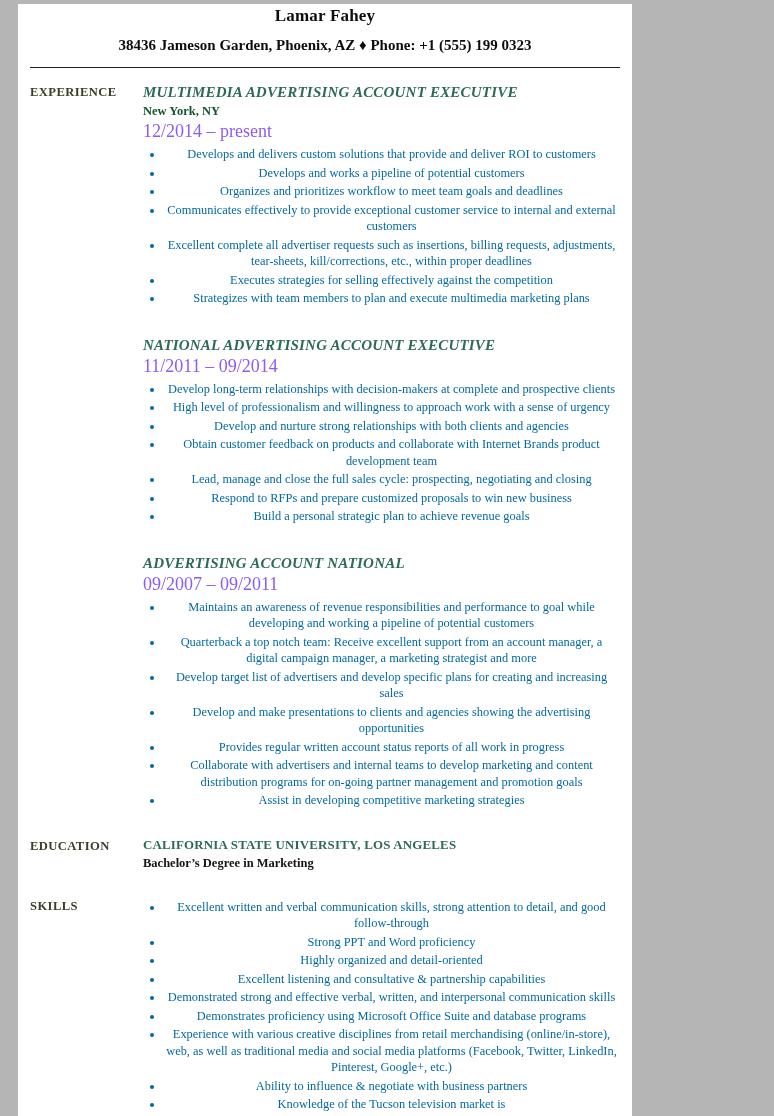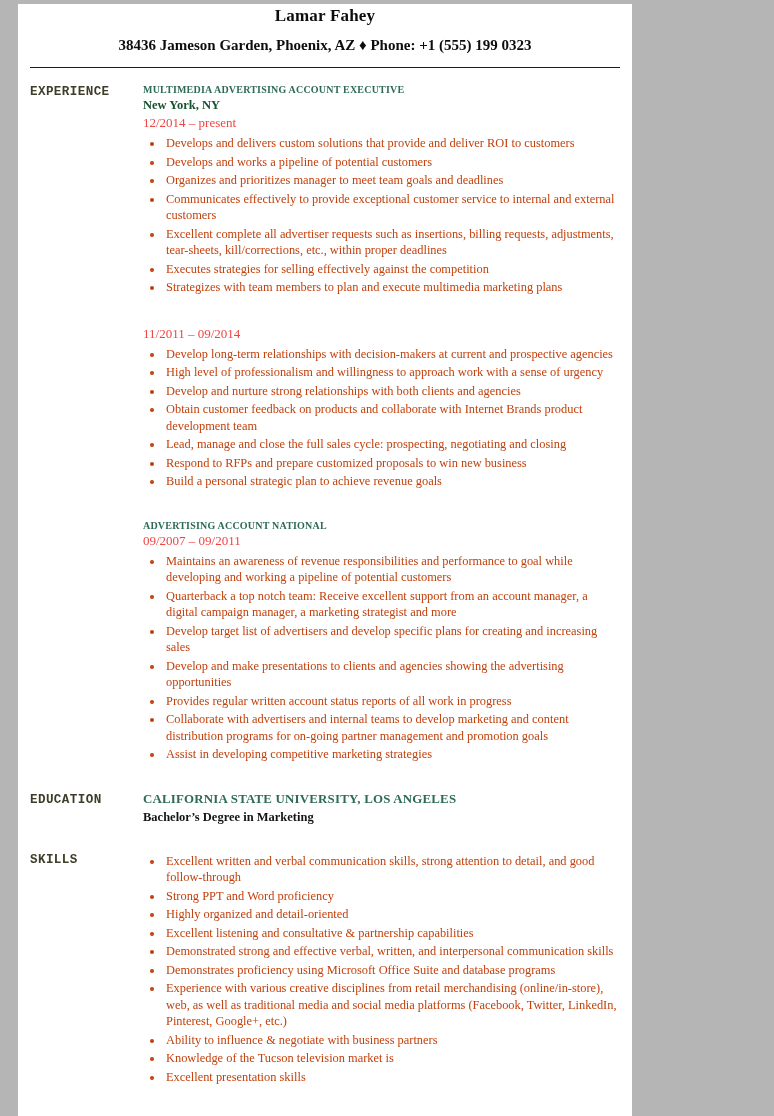--- a/index.html
+++ b/index.html
@@ -51,47 +51,48 @@
     grid-template-columns:113px 1fr;
     align-items:start;
   }
   .row + .row{margin-top:27px;}
   .section-label{
     font-size:12.6px;
     font-weight:bold;
     letter-spacing:.4px;
     color:var(--label);
     padding-top:1px;
-    font-family:Liberation Mono, monospace;
   }
   .job + .job{margin-top:30px;}
   .job-title{
     margin:0;
-    font-size:10px;
+    font-size:15px;
     font-weight:bold;
     letter-spacing:.2px;
     color:var(--accent);
+    font-style:italic;
   }
   .job-location{
     margin-top:3px;
     font-size:12.5px;
     font-weight:bold;
     color:#14532d;
   }
   .job-dates{
     margin-top:2px;
-    font-size:13px;
-    color:#ef4444;
+    font-size:18px;
+    color:#8b5cf6;
   }
   ul.bullets{
     margin:4px 0 0 0;
     padding-left:21px;
     font-size:12.4px;
     line-height:1.33;
-    color:#c2410c;
+    color:#0369a1;
+    text-align:center;
   }
   ul.bullets li{
     margin-bottom:2px;
     padding-left:2px;
   }
   ul.bullets.tight{margin-top:1px;}
   .school-name{
     margin:0;
     font-size:12.9px;
     font-weight:bold;
@@ -123,32 +124,33 @@
       <div class="section-label">EXPERIENCE</div>
       <div class="section-body">
 
         <article class="job">
           <h3 class="job-title">MULTIMEDIA ADVERTISING ACCOUNT EXECUTIVE</h3>
           <div class="job-location">New York, NY</div>
           <div class="job-dates">12/2014 – present</div>
           <ul class="bullets">
               <li>Develops and delivers custom solutions that provide and deliver ROI to customers</li>
               <li>Develops and works a pipeline of potential customers</li>
-              <li>Organizes and prioritizes manager to meet team goals and deadlines</li>
+              <li>Organizes and prioritizes workflow to meet team goals and deadlines</li>
               <li>Communicates effectively to provide exceptional customer service to internal and external customers</li>
               <li>Excellent complete all advertiser requests such as insertions, billing requests, adjustments, tear-sheets, kill/corrections, etc., within proper deadlines</li>
               <li>Executes strategies for selling effectively against the competition</li>
               <li>Strategizes with team members to plan and execute multimedia marketing plans</li>
             </ul>
         </article>
 
         <article class="job">
+          <h3 class="job-title">NATIONAL ADVERTISING ACCOUNT EXECUTIVE</h3>
           <div class="job-dates">11/2011 – 09/2014</div>
           <ul class="bullets">
-              <li>Develop long-term relationships with decision-makers at current and prospective agencies</li>
+              <li>Develop long-term relationships with decision-makers at complete and prospective clients</li>
               <li>High level of professionalism and willingness to approach work with a sense of urgency</li>
               <li>Develop and nurture strong relationships with both clients and agencies</li>
               <li>Obtain customer feedback on products and collaborate with Internet Brands product development team</li>
               <li>Lead, manage and close the full sales cycle: prospecting, negotiating and closing</li>
               <li>Respond to RFPs and prepare customized proposals to win new business</li>
               <li>Build a personal strategic plan to achieve revenue goals</li>
             </ul>
         </article>
 
         <article class="job">

